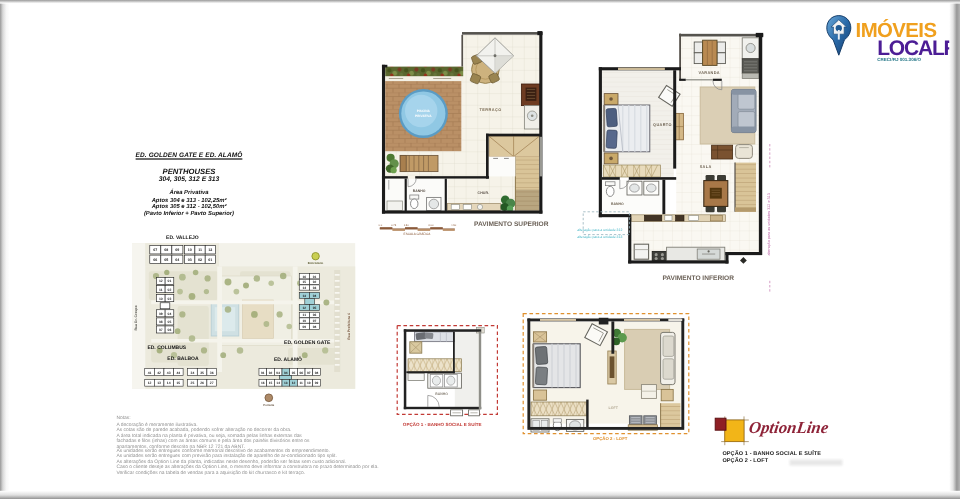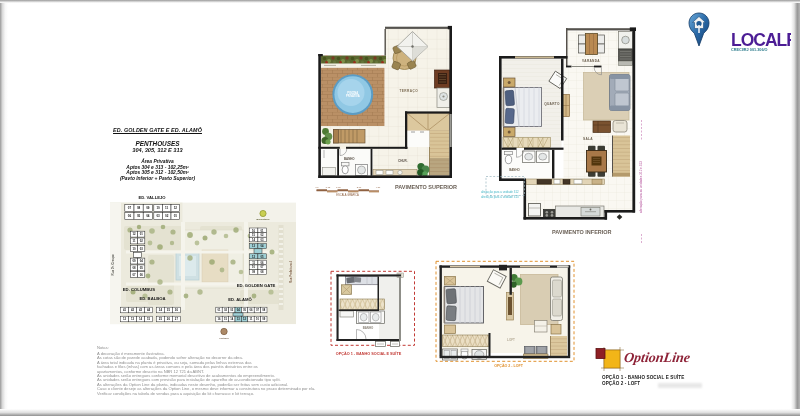--- a/index.html
+++ b/index.html
@@ -20,20 +20,21 @@
             <stop offset="0.5" stop-color="#2a6aa8"></stop>
             <stop offset="1" stop-color="#143c6e"></stop>
       </linearGradient>
     </defs>
     <path d="M11 1 C16.7 1 21 5.4 21 11.2 C21 15.5 18.6 18.9 15.7 21.2 L11 34 L6.3 21.2 C3.4 18.9 1 15.5 1 11.2 C1 5.4 5.3 1 11 1 Z" fill="url(#ping)" stroke="#123a66" stroke-width="0.8"></path>
     <path d="M4.5 10.5 L11 4.5 L17.5 10.5 L15.5 10.5 L15.5 16.5 L6.5 16.5 L6.5 10.5 Z" fill="#f2f2f2" stroke="#1a4a7a" stroke-width="0.6"></path>
     <circle cx="11" cy="11.5" r="2.6" fill="#1f5a94"></circle>
     <rect x="10.2" y="13" width="1.6" height="8" fill="#e8eef4"></rect>
   </svg>
 
+  <div class="abs" style="left:27px;top:9px;width:80px;font:bold 17px/17px 'Liberation Sans',sans-serif;color:#f0a01e;letter-spacing:-0.5px">IMÓVEIS</div>
 
   <div class="abs" style="left:45px;top:24px;width:80px;font:bold 17.5px/17.5px 'Liberation Sans',sans-serif;color:#4c1d95;letter-spacing:-1px">LOCALRJ</div>
 
   <div class="abs" style="left:45px;top:39.5px;font:bold 3.8px/4px 'Liberation Sans',sans-serif;color:#2a7a8a">CRECI/RJ 001.306/O</div>
 </div>
 
 <div class="abs" style="left:100px;top:127px;width:115px;text-align:center;color:#111;font-family:'Liberation Sans',sans-serif;font-style:italic;font-weight:bold;white-space:nowrap">
 
   <div style="font-size:5.4px;line-height:6.5px;text-decoration:underline;letter-spacing:0.1px">ED. GOLDEN GATE E ED. ALAMÔ</div>
 

